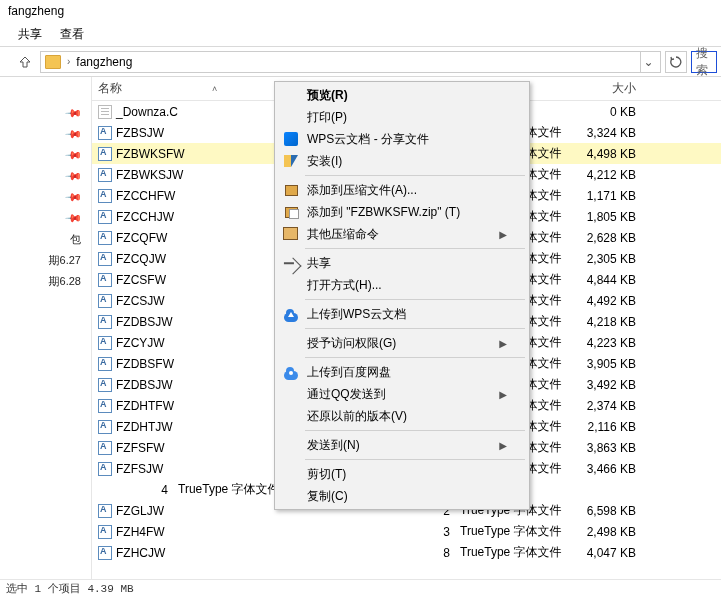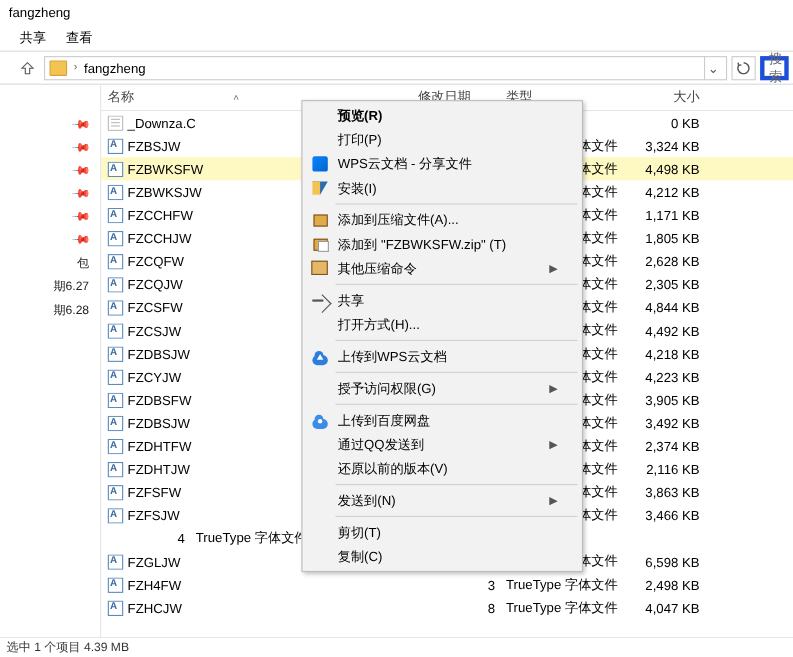--- a/index.html
+++ b/index.html
@@ -61,21 +61,21 @@
   .chevron { color:#666;font-size:10px; }
   .addr-drop {
     width:16px;height:22px;display:flex;align-items:center;justify-content:center;
     border-left:1px solid #ccc;color:#555;margin-left:auto;
   }
   .refresh-btn {
     width:22px;height:22px;display:flex;align-items:center;justify-content:center;
     border:1px solid #ccc;
   }
   .searchbox {
-    width:26px;height:22px;border:4px solid #1d4ed8;display:flex;align-items:center;padding:0 4px;color:#666;
+    width:26px;height:22px;border:1px solid #1d4ed8;display:flex;align-items:center;padding:0 4px;color:#666;
   }
   .main {
     display:flex;
     height: calc(597px - 22px - 24px - 1px - 30px - 18px);
   }
   .sidebar {
     width:92px;
     border-right:1px solid #e6e6e6;
     padding-top:26px;
   }
@@ -123,27 +123,27 @@
   }
   .txt-icon {
     width:14px;height:14px;border:1px solid #bbb;background:#fff;flex:0 0 14px;position:relative;
   }
   .txt-icon::before{content:"";position:absolute;left:2px;top:2px;right:2px;height:1px;background:#bbb;box-shadow:0 3px 0 #bbb,0 6px 0 #bbb;}
   .cell-date { width:80px; text-align:right; padding-right:4px;}
   .cell-type { width:118px; padding-left:6px;}
   .cell-size { width:70px; text-align:right; padding-right:6px;}
   .statusbar {
     height:18px;border-top:1px solid #e6e6e6;font-size:11px;color:#333;
-    display:flex;align-items:center;padding:0 6px;
+    display:flex;align-items:center;padding:0 6px;font-family:Liberation Mono, monospace;
   }
   
   .ctxmenu {
     position:absolute;
     left:182px;
-    top:14px;
+    top:4px;
     width:256px;
     background:#f2f2f2;
     border:1px solid #bcbcbc;
     box-shadow:2px 2px 4px rgba(0,0,0,.25);
     padding:2px;
     z-index:10;
   }
   .mi {
     height:22px;display:flex;align-items:center;padding:0 20px 0 30px;position:relative;cursor:default;
   }

